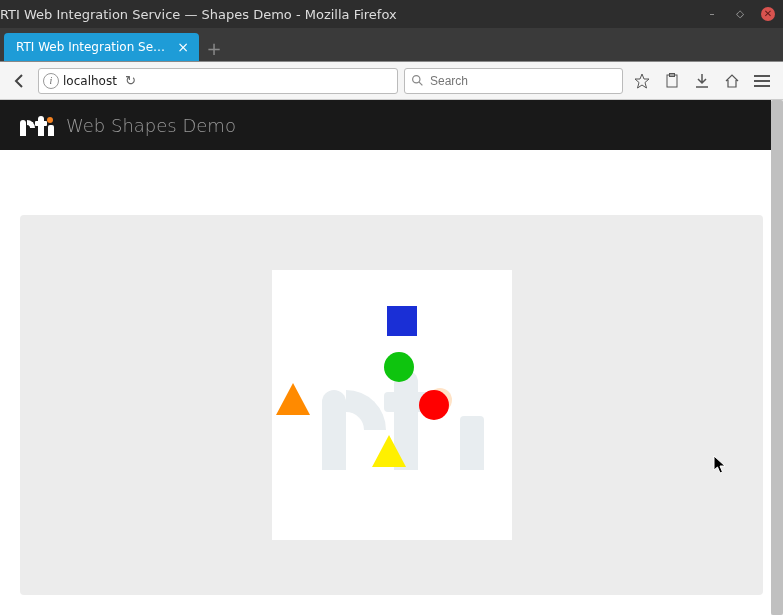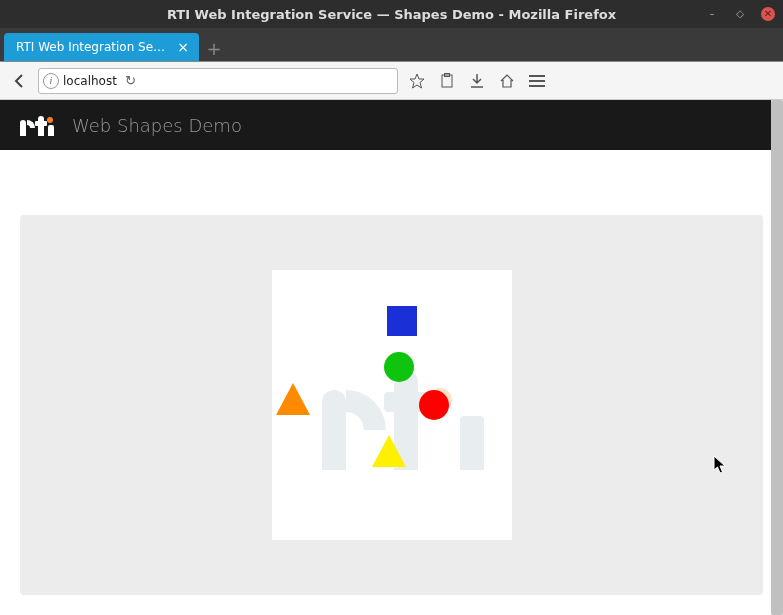--- a/index.html
+++ b/index.html
@@ -1,20 +1,20 @@
 <!DOCTYPE html>
 <html><head>
 <meta charset="utf-8">
 <style>
   * { box-sizing: border-box; margin: 0; padding: 0; }
   html, body { width: 783px; height: 615px; font-family: "DejaVu Sans", "Ubuntu", sans-serif; background: #fff; overflow: hidden; }
 
   
   .titlebar { height: 28px; background: #2d2d2d; display: flex; align-items: center; position: relative; }
-  .titlebar .title { color: #ddd; font-size: 13px; font-weight: bold; width: 100%; text-align: center; }
+  .titlebar .title { color: #ddd; font-size: 13px; font-weight: normal; width: 100%; text-align: left; }
   .winctrls { position: absolute; right: 8px; top: 0; height: 28px; display: flex; align-items: center; gap: 14px; }
   .winbtn { width: 14px; height: 14px; border-radius: 50%; display: flex; align-items: center; justify-content: center; font-size: 10px; color: #aaa; cursor: pointer; }
   .winbtn.close { background: #d9534f; color: #5a1a18; }
   .winbtn .glyph { line-height: 1; }
 
   
   .tabstrip { height: 34px; background: #3a3a3a; border-bottom: 1px solid #888; display: flex; align-items: flex-end; padding-left: 4px; }
   .tab { height: 28px; background: #1e9cd7; color: #fff; font-size: 12px; display: flex; align-items: center; padding: 0 10px 0 12px; border-top-left-radius: 4px; border-top-right-radius: 4px; max-width: 195px; gap: 8px; }
   .tab .label { white-space: nowrap; overflow: hidden; text-overflow: ellipsis; flex: 1; }
   .tab .close { font-size: 14px; cursor: pointer; }
@@ -30,21 +30,21 @@
   .urlbox .reload { color: #666; font-size: 13px; cursor: pointer; padding: 0 4px; }
   .searchbox { flex: 1; height: 26px; border: 1px solid #bbb; border-radius: 3px; background: #fff; display: flex; align-items: center; padding: 0 6px; gap: 6px; font-size: 12px; }
   .searchbox input { border: none; outline: none; flex: 1; font-size: 12px; color: #333; background: transparent; }
   .tbicons { display: flex; align-items: center; gap: 4px; }
   .tbicon { width: 26px; height: 26px; display: flex; align-items: center; justify-content: center; color: #555; cursor: pointer; border-radius: 2px; }
   .hamb { width: 16px; height: 12px; display: flex; flex-direction: column; justify-content: space-between; }
   .hamb div { height: 2px; background: #555; }
 
   
   .viewport { position: relative; height: calc(615px - 28px - 34px - 38px); background: #fff; overflow: hidden; }
-  .appbar { height: 50px; background: #191919; display: flex; align-items: center; padding: 0 20px; gap: 16px; }
+  .appbar { height: 50px; background: #191919; display: flex; align-items: center; padding: 0 20px; gap: 10px; }
   .app-title { color: #9a9a9a; font-size: 18px; font-weight: 300; }
 
   .panel-wrap { padding: 65px 20px 20px 20px; }
   .panel { background: #ececec; border-radius: 4px; height: 380px; display: flex; align-items: center; justify-content: center; }
   .canvas { width: 240px; height: 270px; background: #fff; position: relative; }
 
   
   .wm { position: absolute; left: 50px; top: 100px; display: flex; align-items: flex-end; gap: 2px; opacity: 1; }
   .wm .r-stem { width: 24px; height: 80px; background: #e8edf0; border-top-left-radius: 12px; border-top-right-radius: 12px; }
   .wm .r-arc { width: 40px; height: 40px; border: 22px solid #e8edf0; border-bottom: none; border-left: none; border-top-right-radius: 40px; margin-bottom: 40px; margin-left: -2px; }
@@ -102,20 +102,27 @@
 <div class="navbar">
   <div class="navbtn">
     <svg width="16" height="16" viewBox="0 0 16 16">
         <path d="M10 2 L4 8 L10 14" stroke="#444" stroke-width="2" fill="none"></path>
       </svg>
   </div>
   <div class="urlbox">
     <span class="info">i</span>
     <span class="host">localhost</span>
     <span class="reload">↻</span>
+  </div>
+  <div class="searchbox">
+    <svg width="13" height="13" viewBox="0 0 16 16">
+        <circle cx="6.5" cy="6.5" r="4.5" stroke="#888" stroke-width="1.5" fill="none"></circle>
+        <line x1="10" y1="10" x2="14" y2="14" stroke="#888" stroke-width="1.5"></line>
+      </svg>
+    <input type="text" placeholder="Search" style="">
   </div>
   <div class="tbicons">
     <div class="tbicon">
       <svg width="16" height="16" viewBox="0 0 16 16">
           <path d="M8 1 L10 6 L15 6 L11 9.5 L12.5 15 L8 12 L3.5 15 L5 9.5 L1 6 L6 6 Z" stroke="#555" stroke-width="1" fill="none"></path>
         </svg>
     </div>
     <div class="tbicon">
       <svg width="14" height="16" viewBox="0 0 14 16">
           <rect x="2" y="2" width="10" height="12" stroke="#555" fill="none"></rect>

